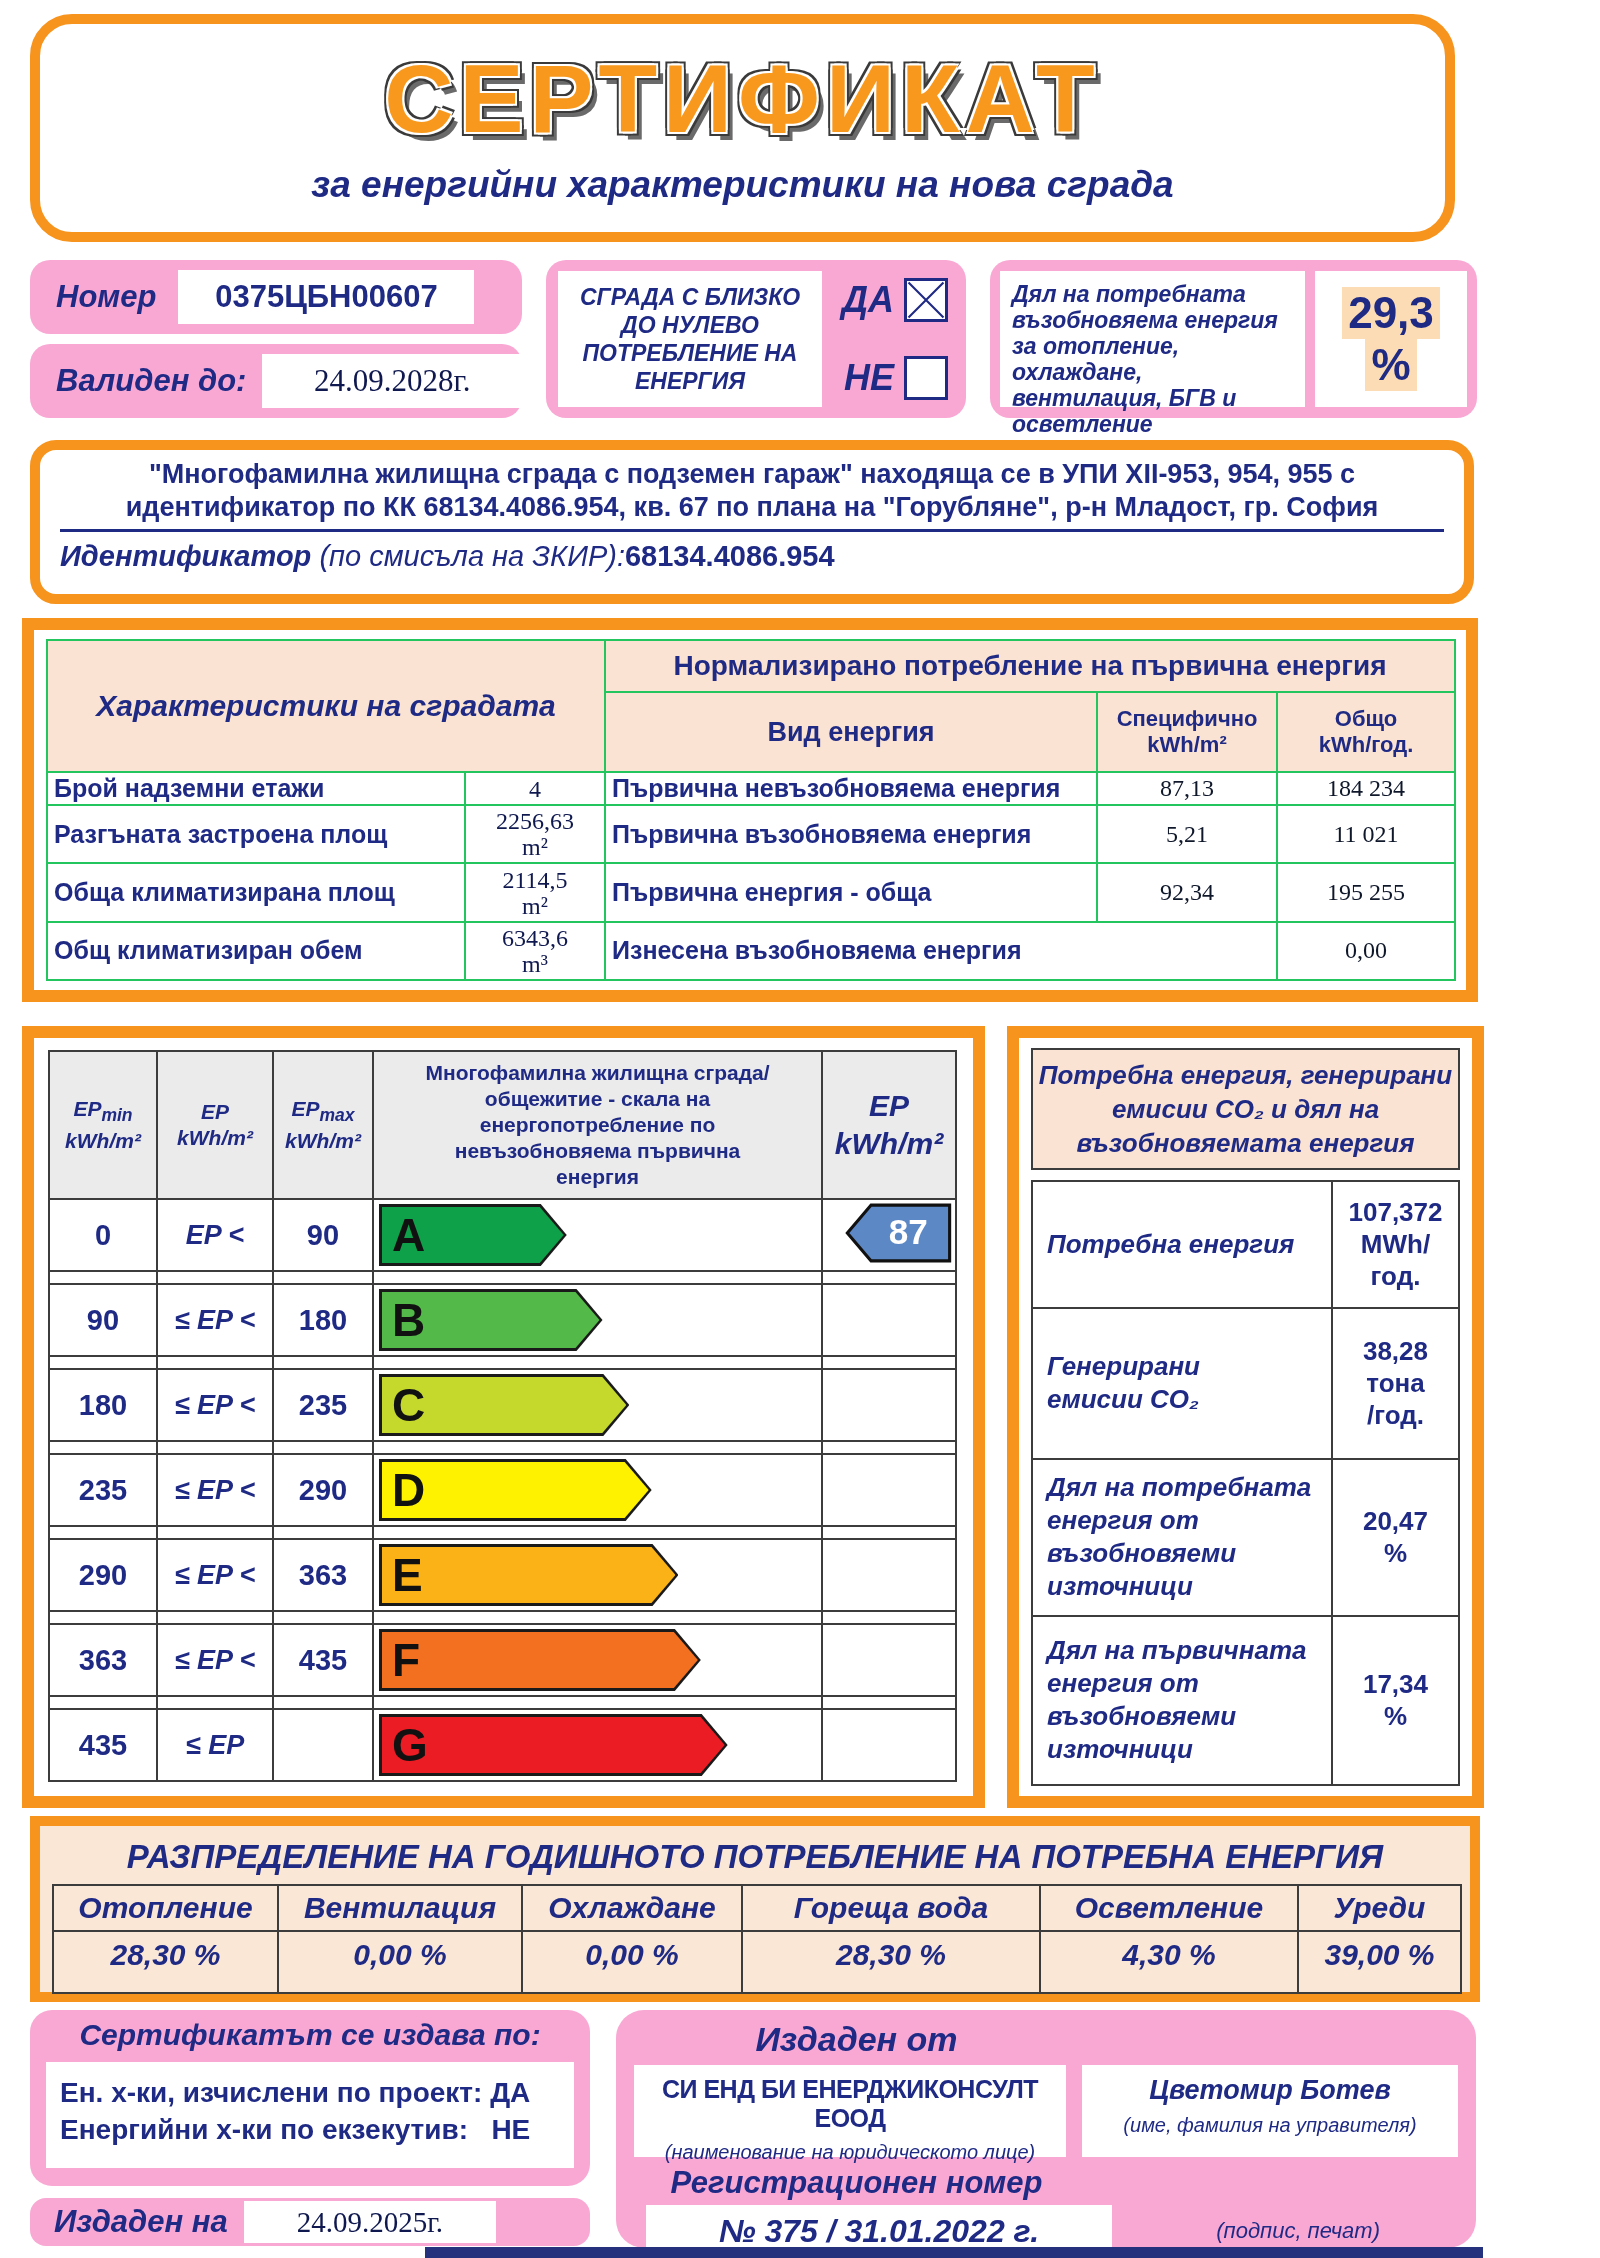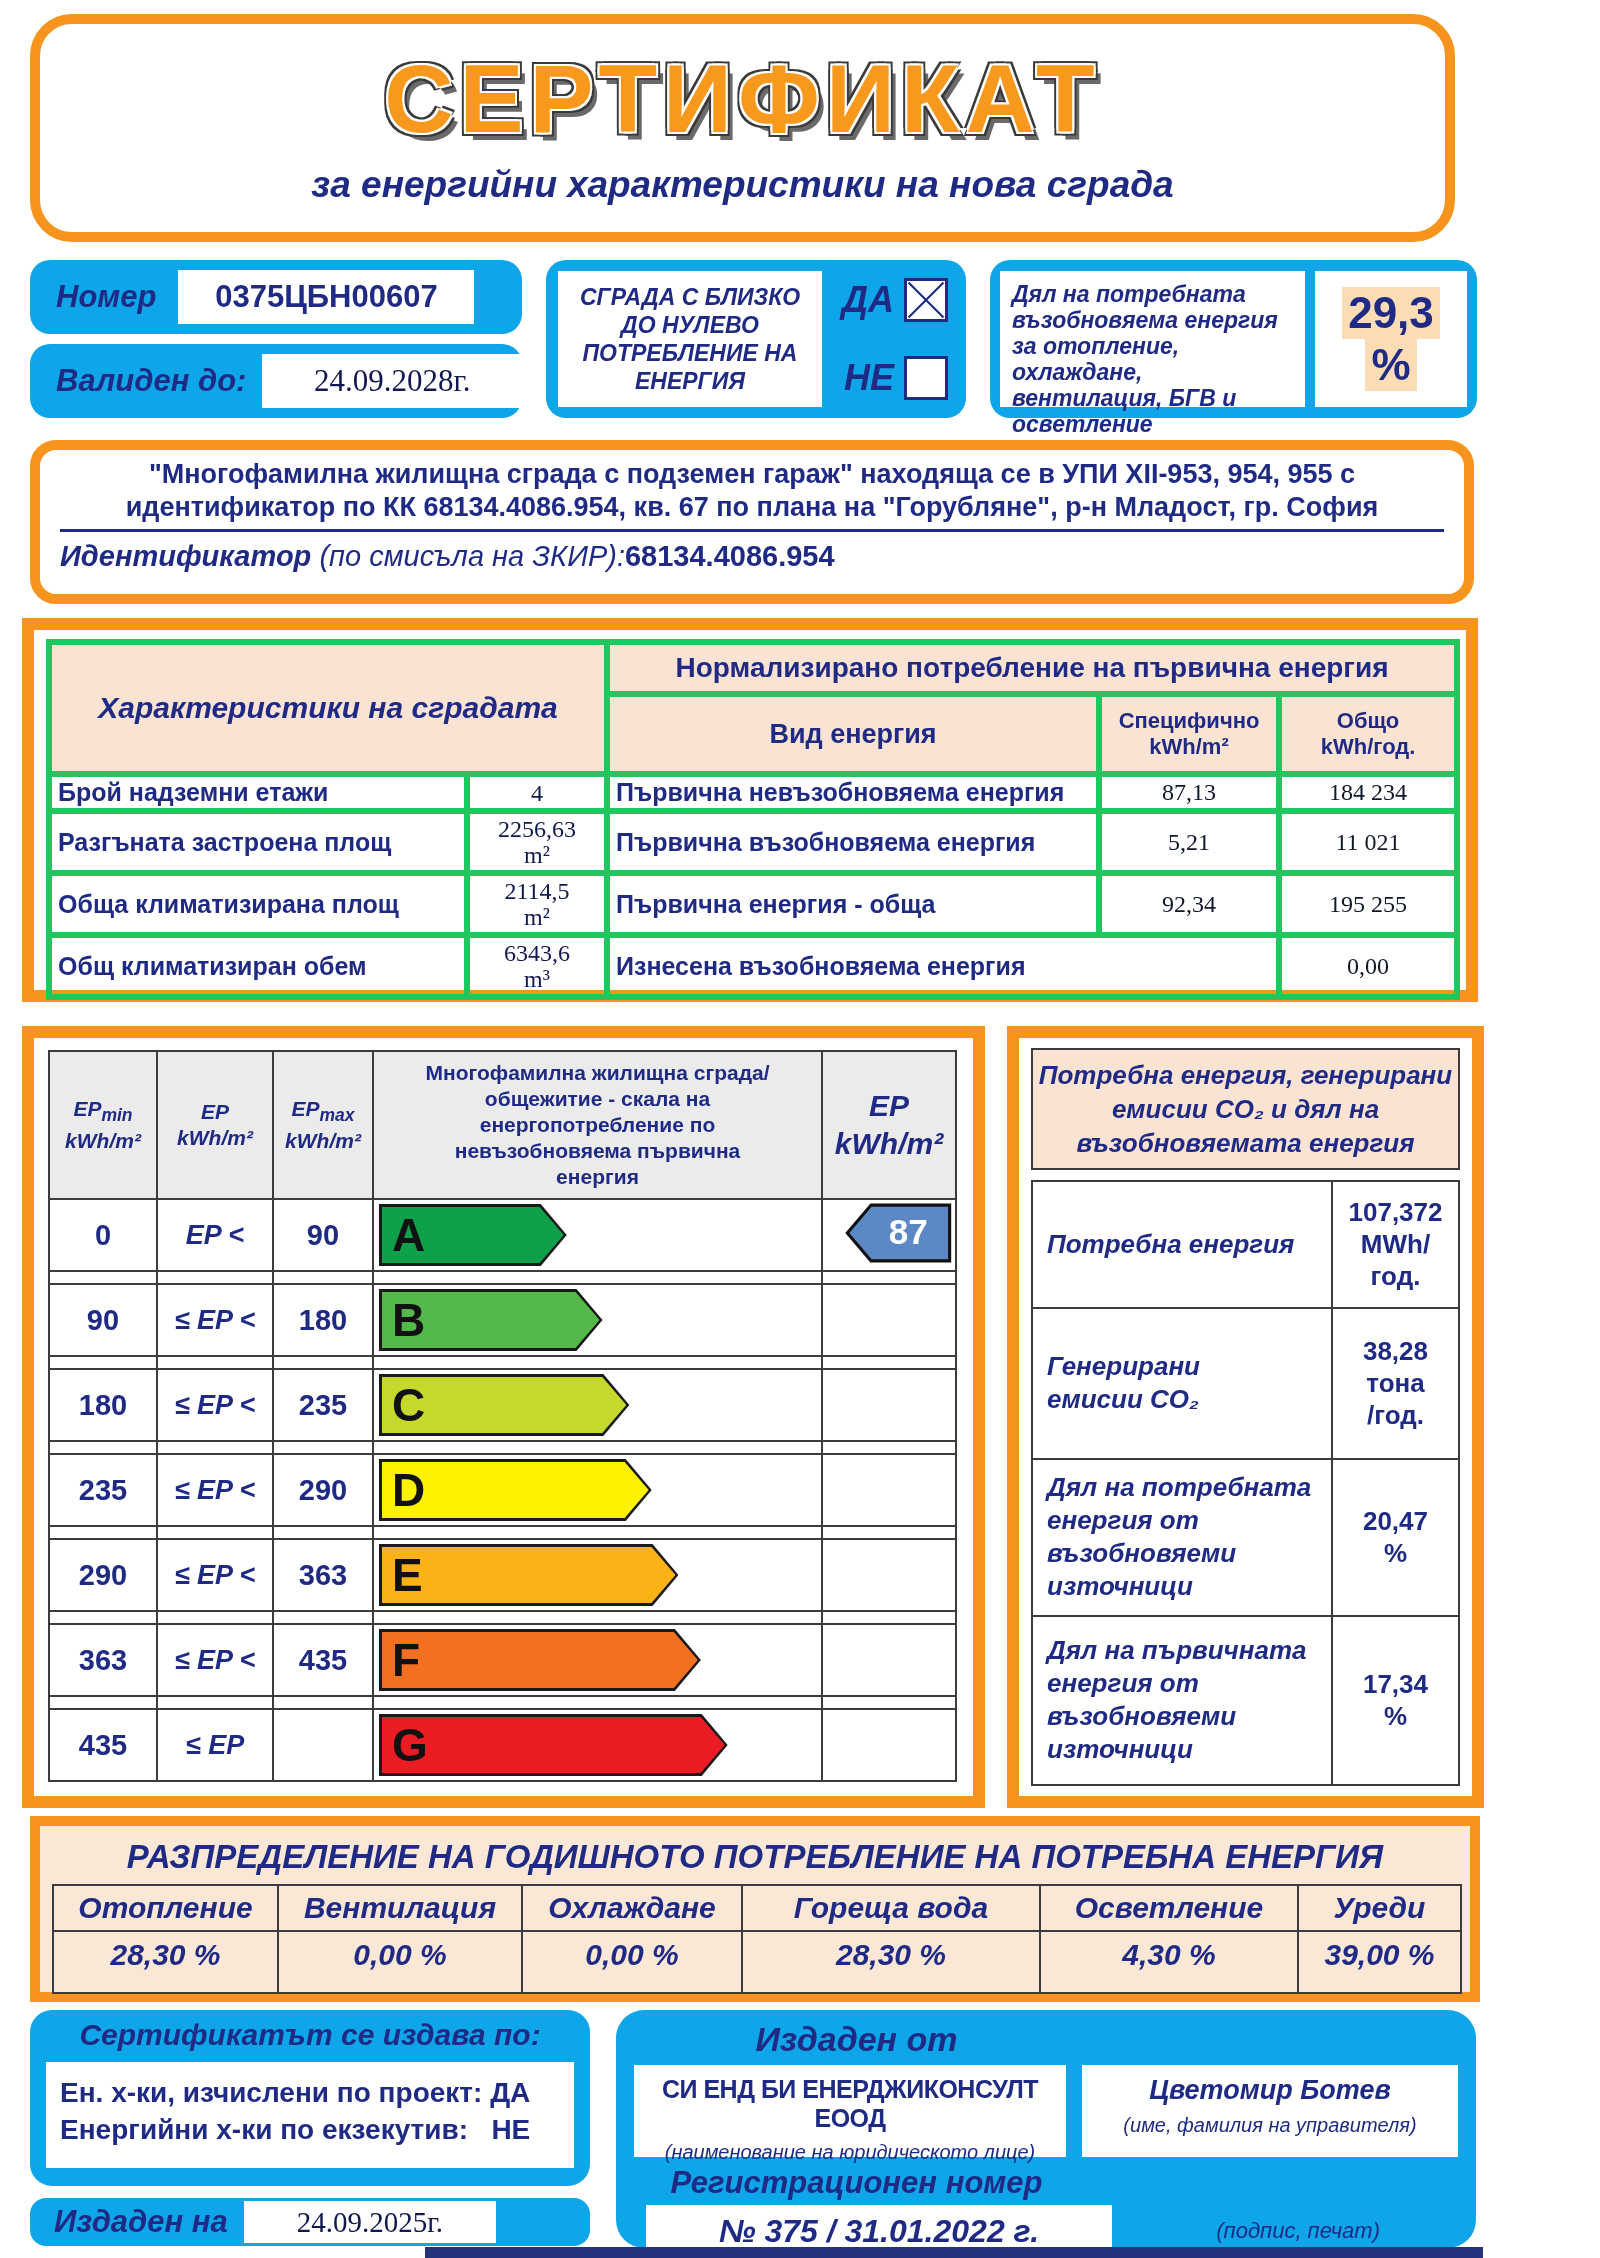--- a/index.html
+++ b/index.html
@@ -12,21 +12,21 @@
     border:10px solid #F7941E; border-radius:42px; text-align:center; }
   .cert-title { margin-top:24px; font-size:96px; line-height:102px; font-weight:bold;
     letter-spacing:6px; color:#F8991D;
     text-shadow:-2px -2px 0 #fff, 2px -2px 0 #fff, -2px 2px 0 #fff, 2px 2px 0 #fff,
       -4px -4px 0 #3a3a3a, 4px -4px 0 #3a3a3a, -4px 4px 0 #3a3a3a, 4px 4px 0 #3a3a3a,
       7px 8px 0 #6a6a6a; }
   .cert-subtitle { margin-top:14px; font-size:37px; font-weight:bold; font-style:italic; }
 
   
   .meta-row { margin:18px 0 0 30px; width:1447px; height:158px; display:flex; gap:24px; }
-  .peach { background:#0ea5e9; border-radius:20px; }
+  .peach { background:#f9a8d4; border-radius:20px; }
   .meta-left { width:492px; display:flex; flex-direction:column; gap:10px; }
   .meta-pill { flex:1; display:flex; align-items:center; }
   .meta-label { margin-left:26px; font-size:31px; font-weight:bold; font-style:italic; white-space:nowrap; }
   .white-box { background:#fff; }
   .num-box { margin-left:22px; width:296px; height:54px; line-height:54px; text-align:center;
     font-size:31px; font-weight:bold; }
   .date-box { margin-left:16px; width:280px; height:54px; line-height:54px; text-align:center;
     font-size:31px; font-family:"Liberation Serif", serif; color:#10194f; }
   .meta-mid { width:420px; display:flex; align-items:center; padding:10px 12px;gap:20px; }
   .nzeb-box { width:282px; height:136px; display:flex; align-items:center; justify-content:center;
@@ -53,21 +53,21 @@
   .bld-id { font-size:29px; }
   .bld-id .idl { font-weight:bold; font-style:italic; }
   .bld-id .idn { font-style:italic; }
   .bld-id .idv { font-weight:bold; }
 
   
   .char-frame { margin:14px 0 0 22px; width:1456px; height:384px; background:#fff;
     border:12px solid #F7941E; padding:9px 12px; }
   table { border-collapse:collapse; }
   .char-table { width:1408px; height:342px; table-layout:fixed; }
-  .char-table td { border:6px solid #22c55e; padding:2px 6px; }
+  .char-table td { border:2px solid #22c55e; padding:2px 6px; }
   .char-table .hd { background:#FAE3D2; text-align:center; }
   .hd-left { font-size:30px; font-weight:bold; font-style:italic; }
   .hd-norm { font-size:28px; font-weight:bold; height:52px; }
   .hd-sub { font-size:27px; font-weight:bold; height:80px; }
   .hd-small { font-size:22px; font-weight:bold; line-height:26px; }
   .c-label { font-size:25px; font-weight:bold; line-height:27px; padding-left:10px; }
   .c-val { font-family:"Liberation Serif", serif; font-size:24px; line-height:26px;
     text-align:center; white-space:pre-line; color:#10194f; }
   .c-num { font-family:"Liberation Serif", serif; font-size:24px; text-align:center; color:#0f172a; }
 

